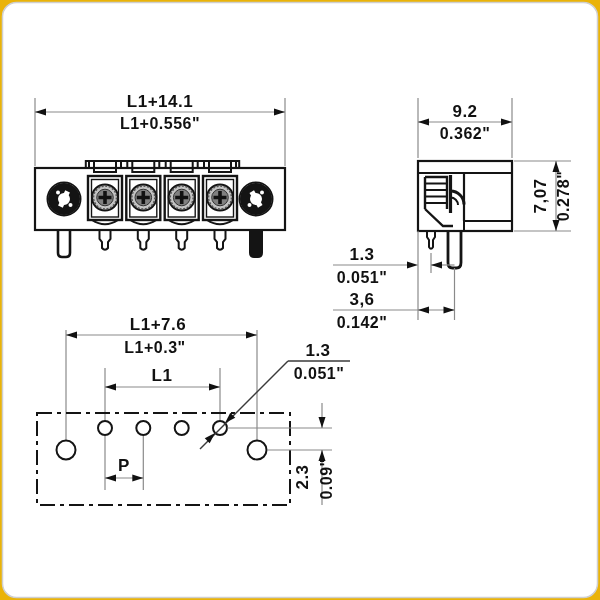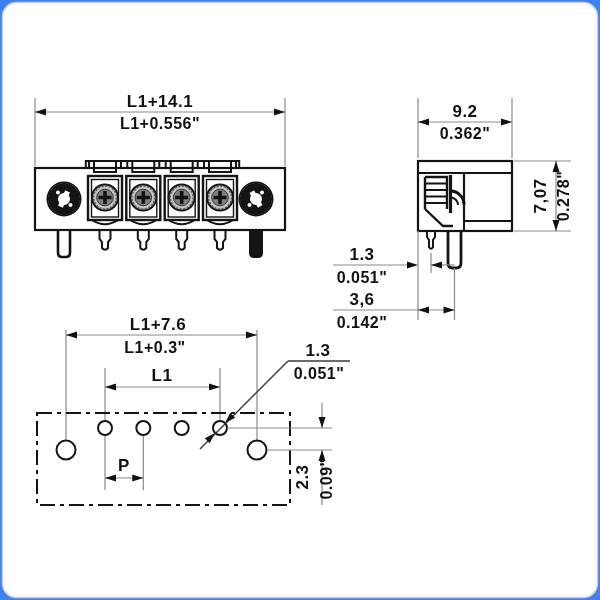--- a/index.html
+++ b/index.html
@@ -1,16 +1,16 @@
 <!DOCTYPE html>
 <html><head>
 <meta charset="utf-8">
 <style>
   html,body{margin:0;padding:0;background:#fff;}
-  .stage{width:600px;height:600px;position:relative;background:#3b82f6;overflow:hidden;}
+  .stage{width:600px;height:600px;position:relative;background:#eab308;overflow:hidden;}
   svg{display:block;}
   .dim-text{font-family:"Liberation Sans",sans-serif;font-weight:bold;font-size:17px;
             letter-spacing:.5px;fill:#111;}
   .dim-text-in{font-family:"Liberation Sans",sans-serif;font-weight:bold;font-size:16px;
             letter-spacing:.5px;fill:#111;}
   .obj{stroke:#141414;fill:none;}
   .dimline{stroke:#8a8a8a;stroke-width:1.2;fill:none;}
   .arrow{fill:#111;stroke:none;}
 </style>
 </head>

